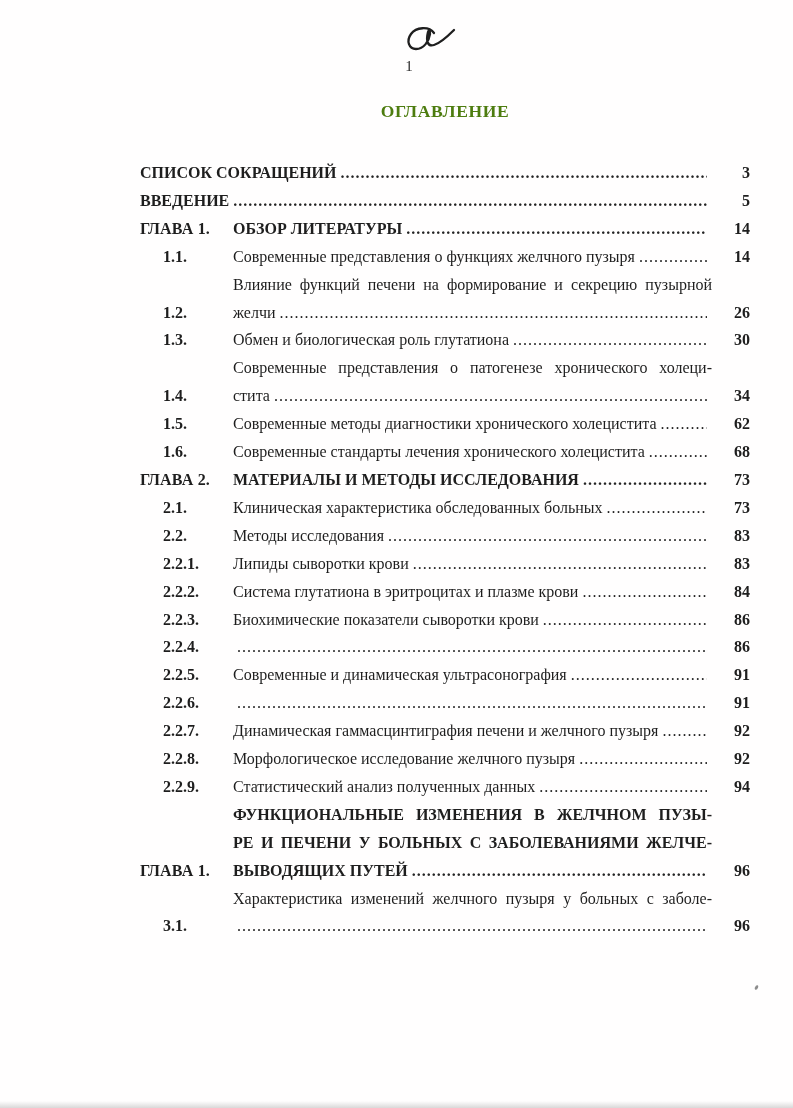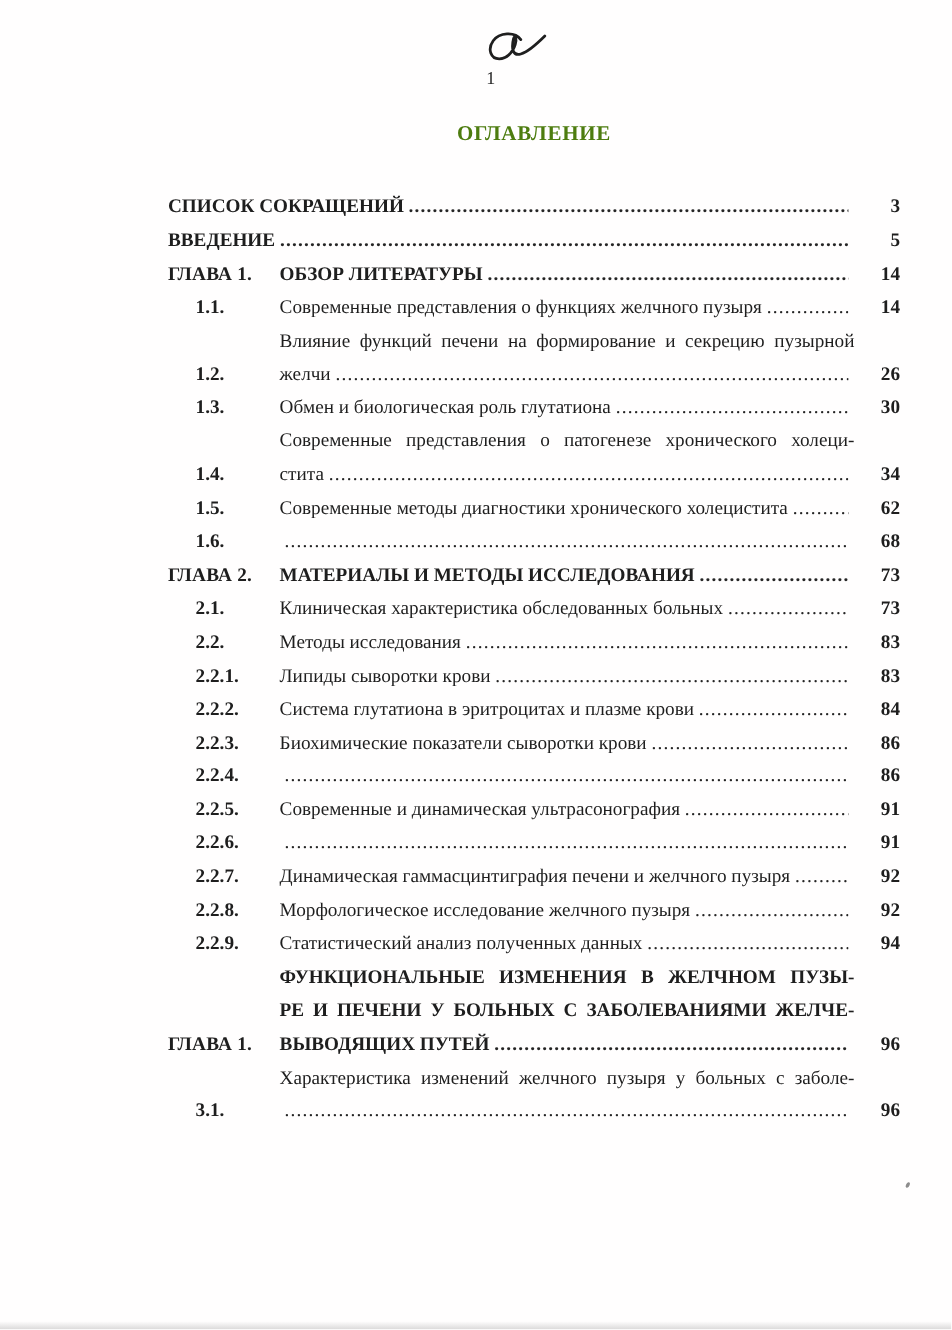--- a/index.html
+++ b/index.html
@@ -195,20 +195,21 @@
             <span class="txt">Современные методы диагностики хронического холецистита</span>
             <span class="leader">................................................................................................................................................................</span>
           </div>
         </div>
         <span class="pagecol">62</span>
       </div>
       <div class="toc-row">
         <span class="num item">1.6.</span>
         <div class="content">
           <div class="lastline">
+            <span class="txt">Современные стандарты лечения хронического холецистита</span>
             <span class="leader">................................................................................................................................................................</span>
           </div>
         </div>
         <span class="pagecol">68</span>
       </div>
       <div class="toc-row">
         <span class="num chapter">ГЛАВА 2.</span>
         <div class="content bold">
           <div class="lastline">
             <span class="txt">МАТЕРИАЛЫ И МЕТОДЫ ИССЛЕДОВАНИЯ</span>

